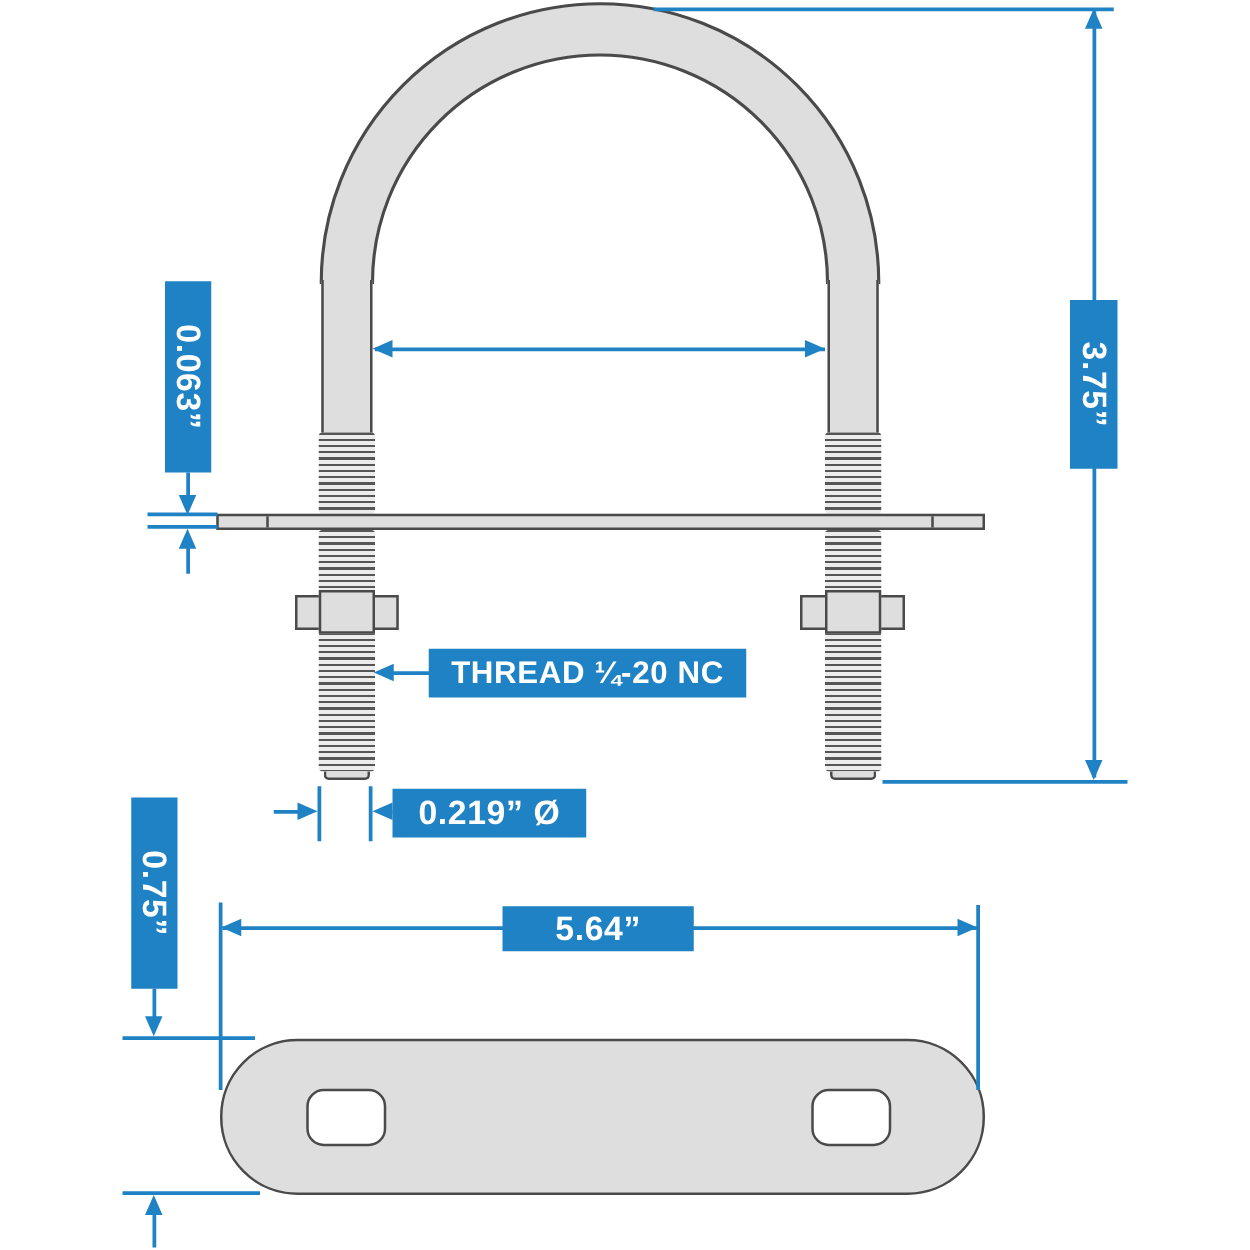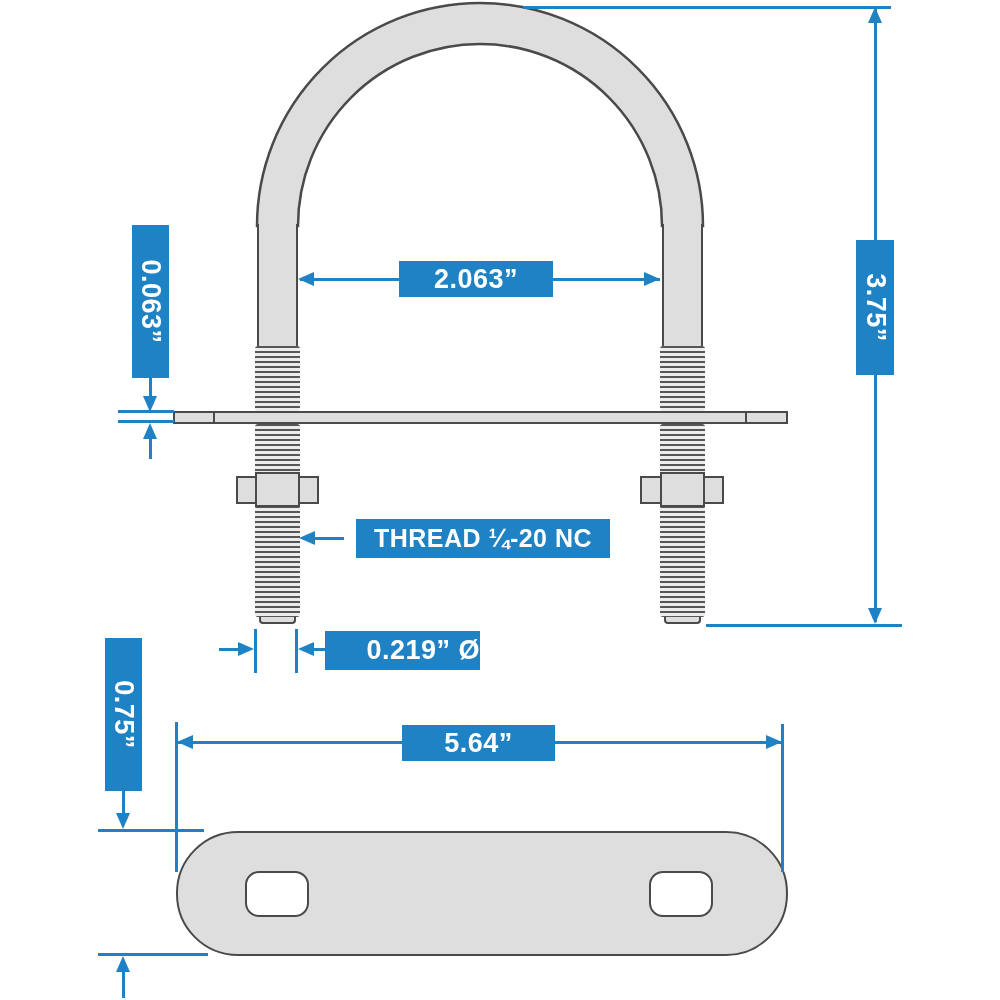--- a/index.html
+++ b/index.html
@@ -79,23 +79,20 @@
   <div class="metal" style="left:640px;top:476px;width:84px;height:28px;"></div>
   <div class="metal" style="left:660px;top:472px;width:45px;height:35px;"></div>
 
   <div class="metal" style="left:176px;top:831px;width:612px;height:125px;border-radius:62px;"></div>
   <div class="hole" style="left:245px;top:871px;width:64px;height:46px;"></div>
   <div class="hole" style="left:649px;top:871px;width:64px;height:46px;"></div>
 
   <div class="bl" style="left:300px;top:278px;width:360px;height:3px;"></div>
   <div class="ar ar-left" style="left:298px;top:272px;"></div>
   <div class="ar ar-right" style="left:644px;top:272px;"></div>
-  <div class="label-box" style="left:399px;top:261px;width:154px;height:36px;">
-    <span>2.063”</span>
-  </div>
 
   <div class="label-box vertical" style="left:132px;top:225px;width:37px;height:153px;">
     <span>0.063”</span>
   </div>
   <div class="bl" style="left:149px;top:378px;width:3px;height:22px;"></div>
   <div class="ar ar-down" style="left:143px;top:396px;"></div>
   <div class="bl" style="left:118px;top:410px;width:56px;height:3px;"></div>
   <div class="bl" style="left:118px;top:420px;width:56px;height:3px;"></div>
   <div class="ar ar-up" style="left:143px;top:423px;"></div>
   <div class="bl" style="left:149px;top:437px;width:3px;height:22px;"></div>
@@ -104,31 +101,31 @@
   <div class="bl" style="left:706px;top:624px;width:196px;height:3px;"></div>
   <div class="bl" style="left:874px;top:9px;width:3px;height:613px;"></div>
   <div class="ar ar-up" style="left:868px;top:7px;"></div>
   <div class="ar ar-down" style="left:868px;top:608px;"></div>
   <div class="label-box vertical" style="left:856px;top:240px;width:38px;height:135px;">
     <span>3.75”</span>
   </div>
 
   <div class="bl" style="left:312px;top:537px;width:32px;height:3px;"></div>
   <div class="ar ar-left" style="left:299px;top:531px;"></div>
-  <div class="label-box small" style="left:356px;top:519px;width:254px;height:39px;">
+  <div class="label-box small" style="left:343px;top:519px;width:254px;height:39px;">
     <span>THREAD ¼-20 NC</span>
   </div>
 
   <div class="bl" style="left:254px;top:629px;width:3px;height:44px;"></div>
   <div class="bl" style="left:295px;top:629px;width:3px;height:44px;"></div>
   <div class="bl" style="left:219px;top:648px;width:22px;height:3px;"></div>
   <div class="ar ar-right" style="left:238px;top:642px;"></div>
   <div class="ar ar-left" style="left:298px;top:642px;"></div>
   <div class="bl" style="left:314px;top:648px;width:20px;height:3px;"></div>
-  <div class="label-box" style="left:325px;top:631px;width:155px;height:39px;justify-content:flex-end;">
+  <div class="label-box" style="left:314px;top:631px;width:155px;height:39px;">
     <span>0.219” Ø</span>
   </div>
 
   <div class="label-box vertical" style="left:105px;top:638px;width:37px;height:153px;">
     <span>0.75”</span>
   </div>
   <div class="bl" style="left:122px;top:791px;width:3px;height:24px;"></div>
   <div class="ar ar-down" style="left:116px;top:813px;"></div>
   <div class="bl" style="left:98px;top:829px;width:106px;height:3px;"></div>
   <div class="bl" style="left:98px;top:953px;width:110px;height:3px;"></div>

